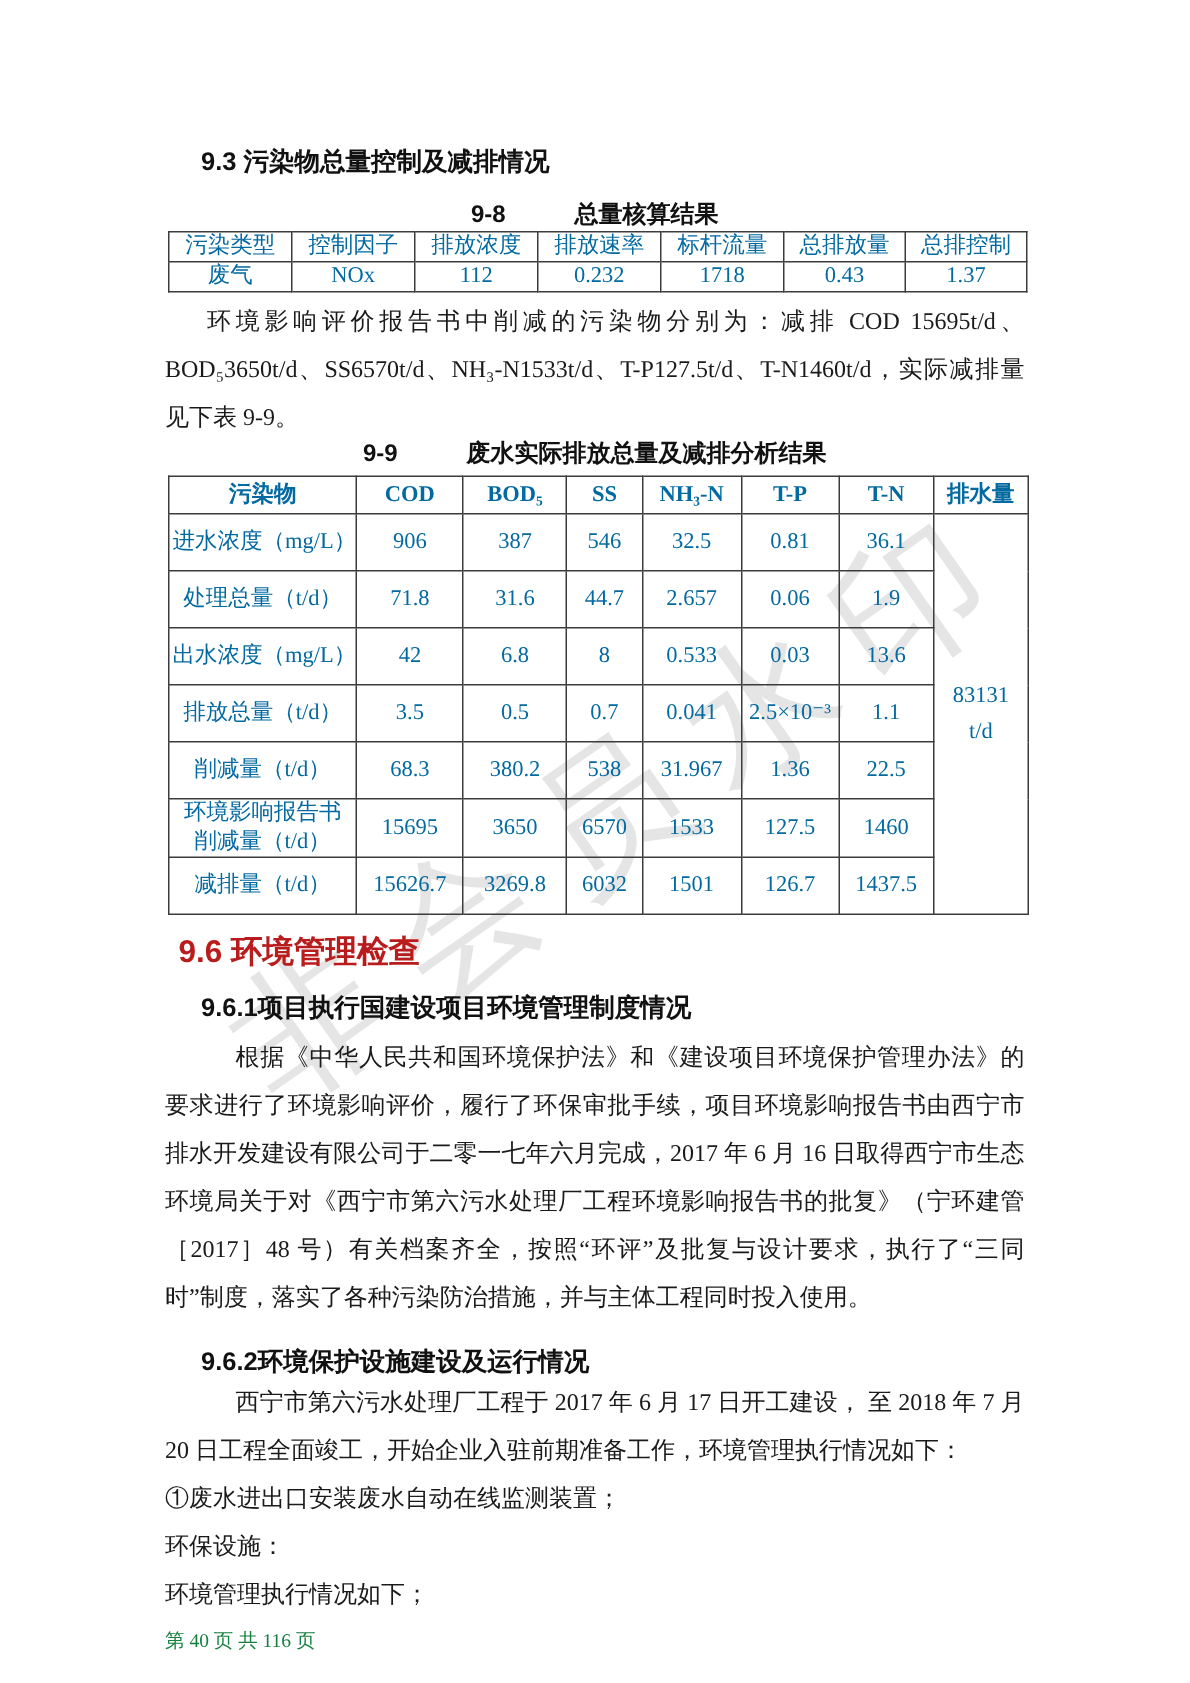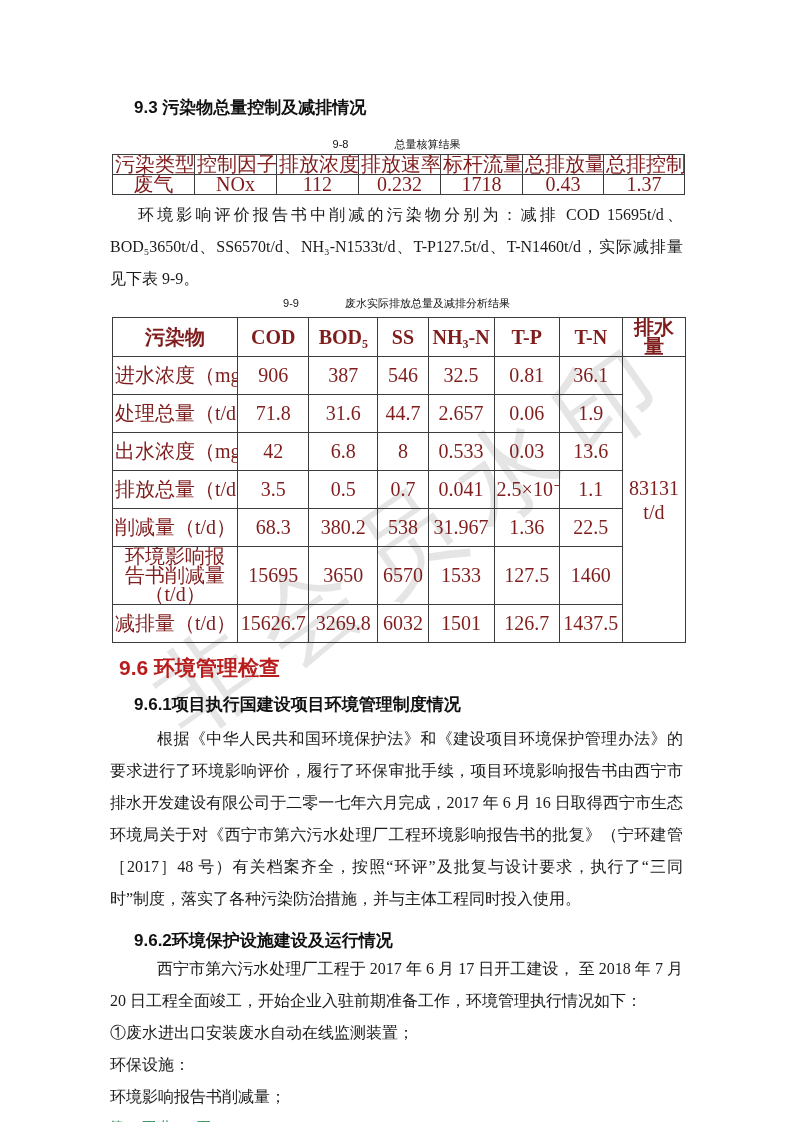--- a/index.html
+++ b/index.html
@@ -42,29 +42,29 @@
     text-align:justify; color:#1a1a1a;
   }
   .indent2 { text-indent:28px; }
   .indent3 { text-indent:47px; }
   .mt-para1 { margin-top:8px; }
   .mt-para2 { margin-top:4px; }
   .caption {
     margin:15px 0 0 0;
     text-align:center;
     font-family:"Liberation Sans","DejaVu Sans",sans-serif;
-    font-weight:normal; font-size:11px; line-height:20px;
+    font-weight:bold; font-size:16px; line-height:20px;
     color:#111;
   }
   .caption .cap-num { display:inline-block; margin-right:46px; }
   .caption.cap9 { margin-top:-2px; }
   table {
     border-collapse:collapse; table-layout:fixed;
     margin:0 0 0 2px;
-    font-size:20px; color:#7f1d1d;
+    font-size:15px; color:#0369a1;
   }
   td, th {
     border:1px solid #3c3c3c;
     text-align:center; vertical-align:middle;
     padding:0 2px; font-weight:normal;
     line-height:19px; overflow:hidden;
   }
   .t8 { width:572px; margin-top:0; }
   .t8 td, .t8 th { height:18px; white-space:nowrap; }
   .t9 { width:574px; margin-top:4px; }
@@ -233,18 +233,18 @@
     <p class="para indent3" style="margin-top:7px">根据《中华人民共和国环境保护法》和《建设项目环境保护管理办法》的要求进行了环境影响评价，履行了环保审批手续，项目环境影响报告书由西宁市排水开发建设有限公司于二零一七年六月完成，2017 年 6 月 16 日取得西宁市生态环境局关于对《西宁市第六污水处理厂工程环境影响报告书的批复》（宁环建管［2017］48 号）有关档案齐全，按照“环评”及批复与设计要求，执行了“三同时”制度，落实了各种污染防治措施，并与主体工程同时投入使用。</p>
 
     <h3 class="h-sub" style="margin-top:15px">9.6.2环境保护设施建设及运行情况</h3>
 
     <p class="para indent3" style="margin-top:1px">西宁市第六污水处理厂工程于 2017 年 6 月 17 日开工建设， 至 2018 年 7 月 20 日工程全面竣工，开始企业入驻前期准备工作，环境管理执行情况如下：</p>
 
     <p class="para">①废水进出口安装废水自动在线监测装置；</p>
 
     <p class="para">环保设施：</p>
 
-    <p class="para">环境影响报告书削减量；</p>
+    <p class="para">环境管理执行情况如下；</p>
 
     <p class="footer">第 40 页 共 116 页</p>
 
   </div>
 </div>
 
 </body></html>

